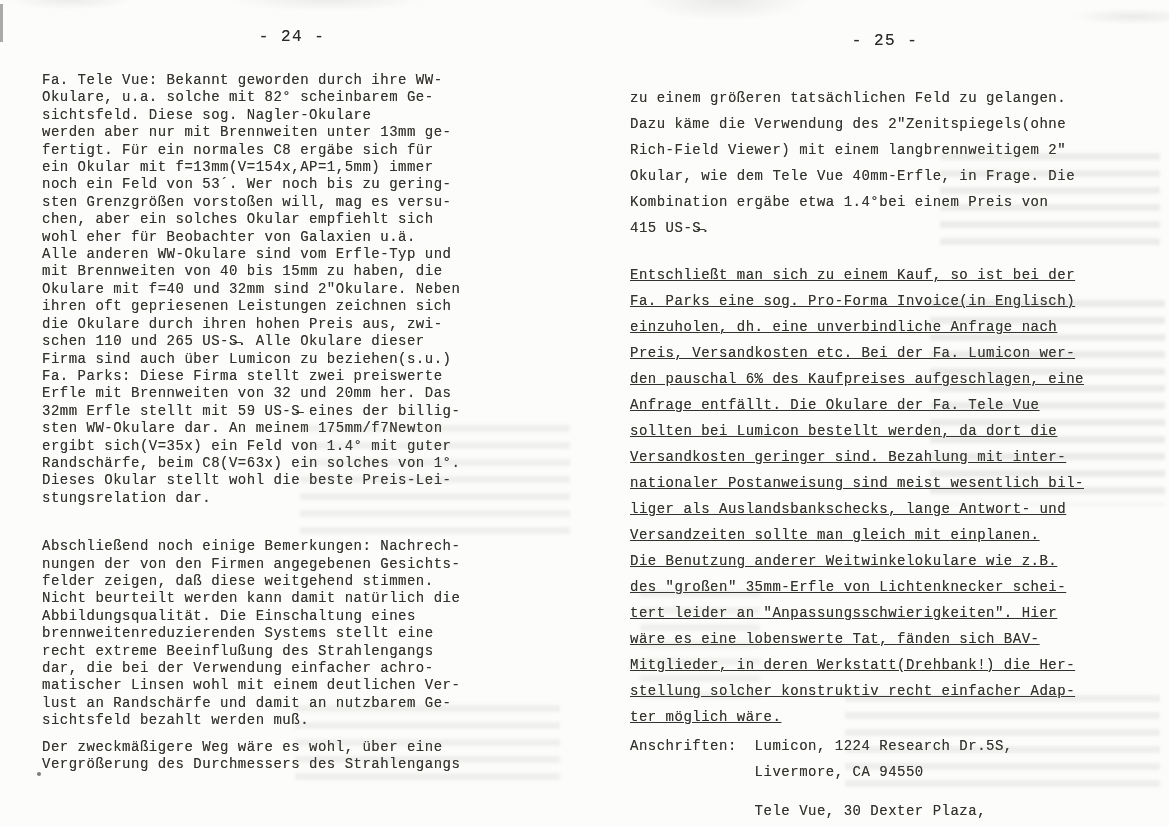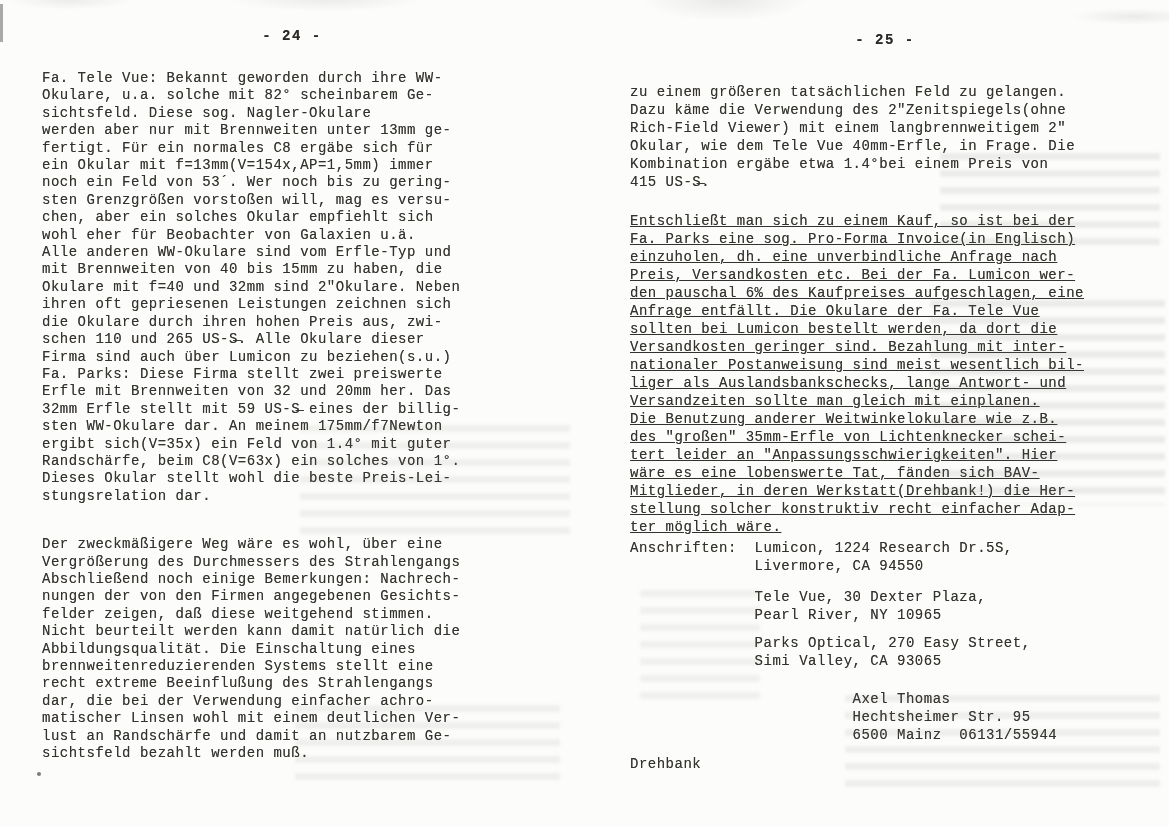--- a/index.html
+++ b/index.html
@@ -21,36 +21,36 @@
       radial-gradient(ellipse 90px 12px at 97% 2%, rgba(110,110,108,0.12), transparent 70%),
       #fcfcfa;
   }
   .page {
     position: absolute;
   }
   .page-left  { left: 42px;  top: 28px; width: 540px; }
   .page-right { left: 630px; top: 32px; width: 540px; }
   .page-number {
     text-align: center;
-    font-weight: bold;
-    font-size: 14px;
+    font-weight: normal;
+    font-size: 16px;
     letter-spacing: 1.5px;
     color: #2c2a27;
     text-shadow: 0 0 0.5px rgba(40,38,35,0.6);
   }
   .page-left  .page-number { margin-bottom: 26px; width: 500px; }
   .page-right .page-number { margin-bottom: 35px; width: 510px; }
   .para {
     white-space: pre;
     font-size: 14px;
     letter-spacing: 0.5px;
     text-shadow: 0 0 0.45px rgba(52,50,46,0.55);
   }
   .page-left  .para { line-height: 17.4px; }
-  .page-right .para { line-height: 18px; }
+  .page-right .para { line-height: 26px; }
   
   .lp0 { margin-bottom: 31px; }
   .lp1 { margin-bottom: 9px; }
   .lp2 { margin-bottom: 0; }
   
   .rp0 { margin-bottom: 21px; }
   .rp1 { margin-bottom: 3px; text-decoration: underline; }
   .rp2 { margin-bottom: 13px; }
   .rp3 { margin-bottom: 10px; }
   .rp4 { margin-bottom: 20px; }
@@ -114,33 +114,33 @@
 schen 110 und 265 US-S̶. Alle Okulare dieser
 Firma sind auch über Lumicon zu beziehen(s.u.)
 Fa. Parks: Diese Firma stellt zwei preiswerte
 Erfle mit Brennweiten von 32 und 20mm her. Das
 32mm Erfle stellt mit 59 US-S̶ eines der billig-
 sten WW-Okulare dar. An meinem 175mm/f7Newton
 ergibt sich(V=35x) ein Feld von 1.4° mit guter
 Randschärfe, beim C8(V=63x) ein solches von 1°.
 Dieses Okular stellt wohl die beste Preis-Lei-
 stungsrelation dar.</div>
-    <div class="para lp2">Der zweckmäßigere Weg wäre es wohl, über eine
-Vergrößerung des Durchmessers des Strahlengangs</div>
     <div class="para lp1">Abschließend noch einige Bemerkungen: Nachrech-
 nungen der von den Firmen angegebenen Gesichts-
 felder zeigen, daß diese weitgehend stimmen.
 Nicht beurteilt werden kann damit natürlich die
 Abbildungsqualität. Die Einschaltung eines
 brennweitenreduzierenden Systems stellt eine
 recht extreme Beeinflußung des Strahlengangs
 dar, die bei der Verwendung einfacher achro-
 matischer Linsen wohl mit einem deutlichen Ver-
 lust an Randschärfe und damit an nutzbarem Ge-
 sichtsfeld bezahlt werden muß.</div>
+    <div class="para lp2">Der zweckmäßigere Weg wäre es wohl, über eine
+Vergrößerung des Durchmessers des Strahlengangs</div>
   </section>
 
   <section class="page page-right">
     <div class="page-number">- 25 -</div>
     <div class="para rp0">zu einem größeren tatsächlichen Feld zu gelangen.
 Dazu käme die Verwendung des 2"Zenitspiegels(ohne
 Rich-Field Viewer) mit einem langbrennweitigem 2"
 Okular, wie dem Tele Vue 40mm-Erfle, in Frage. Die
 Kombination ergäbe etwa 1.4°bei einem Preis von
 415 US-S̶.</div>

